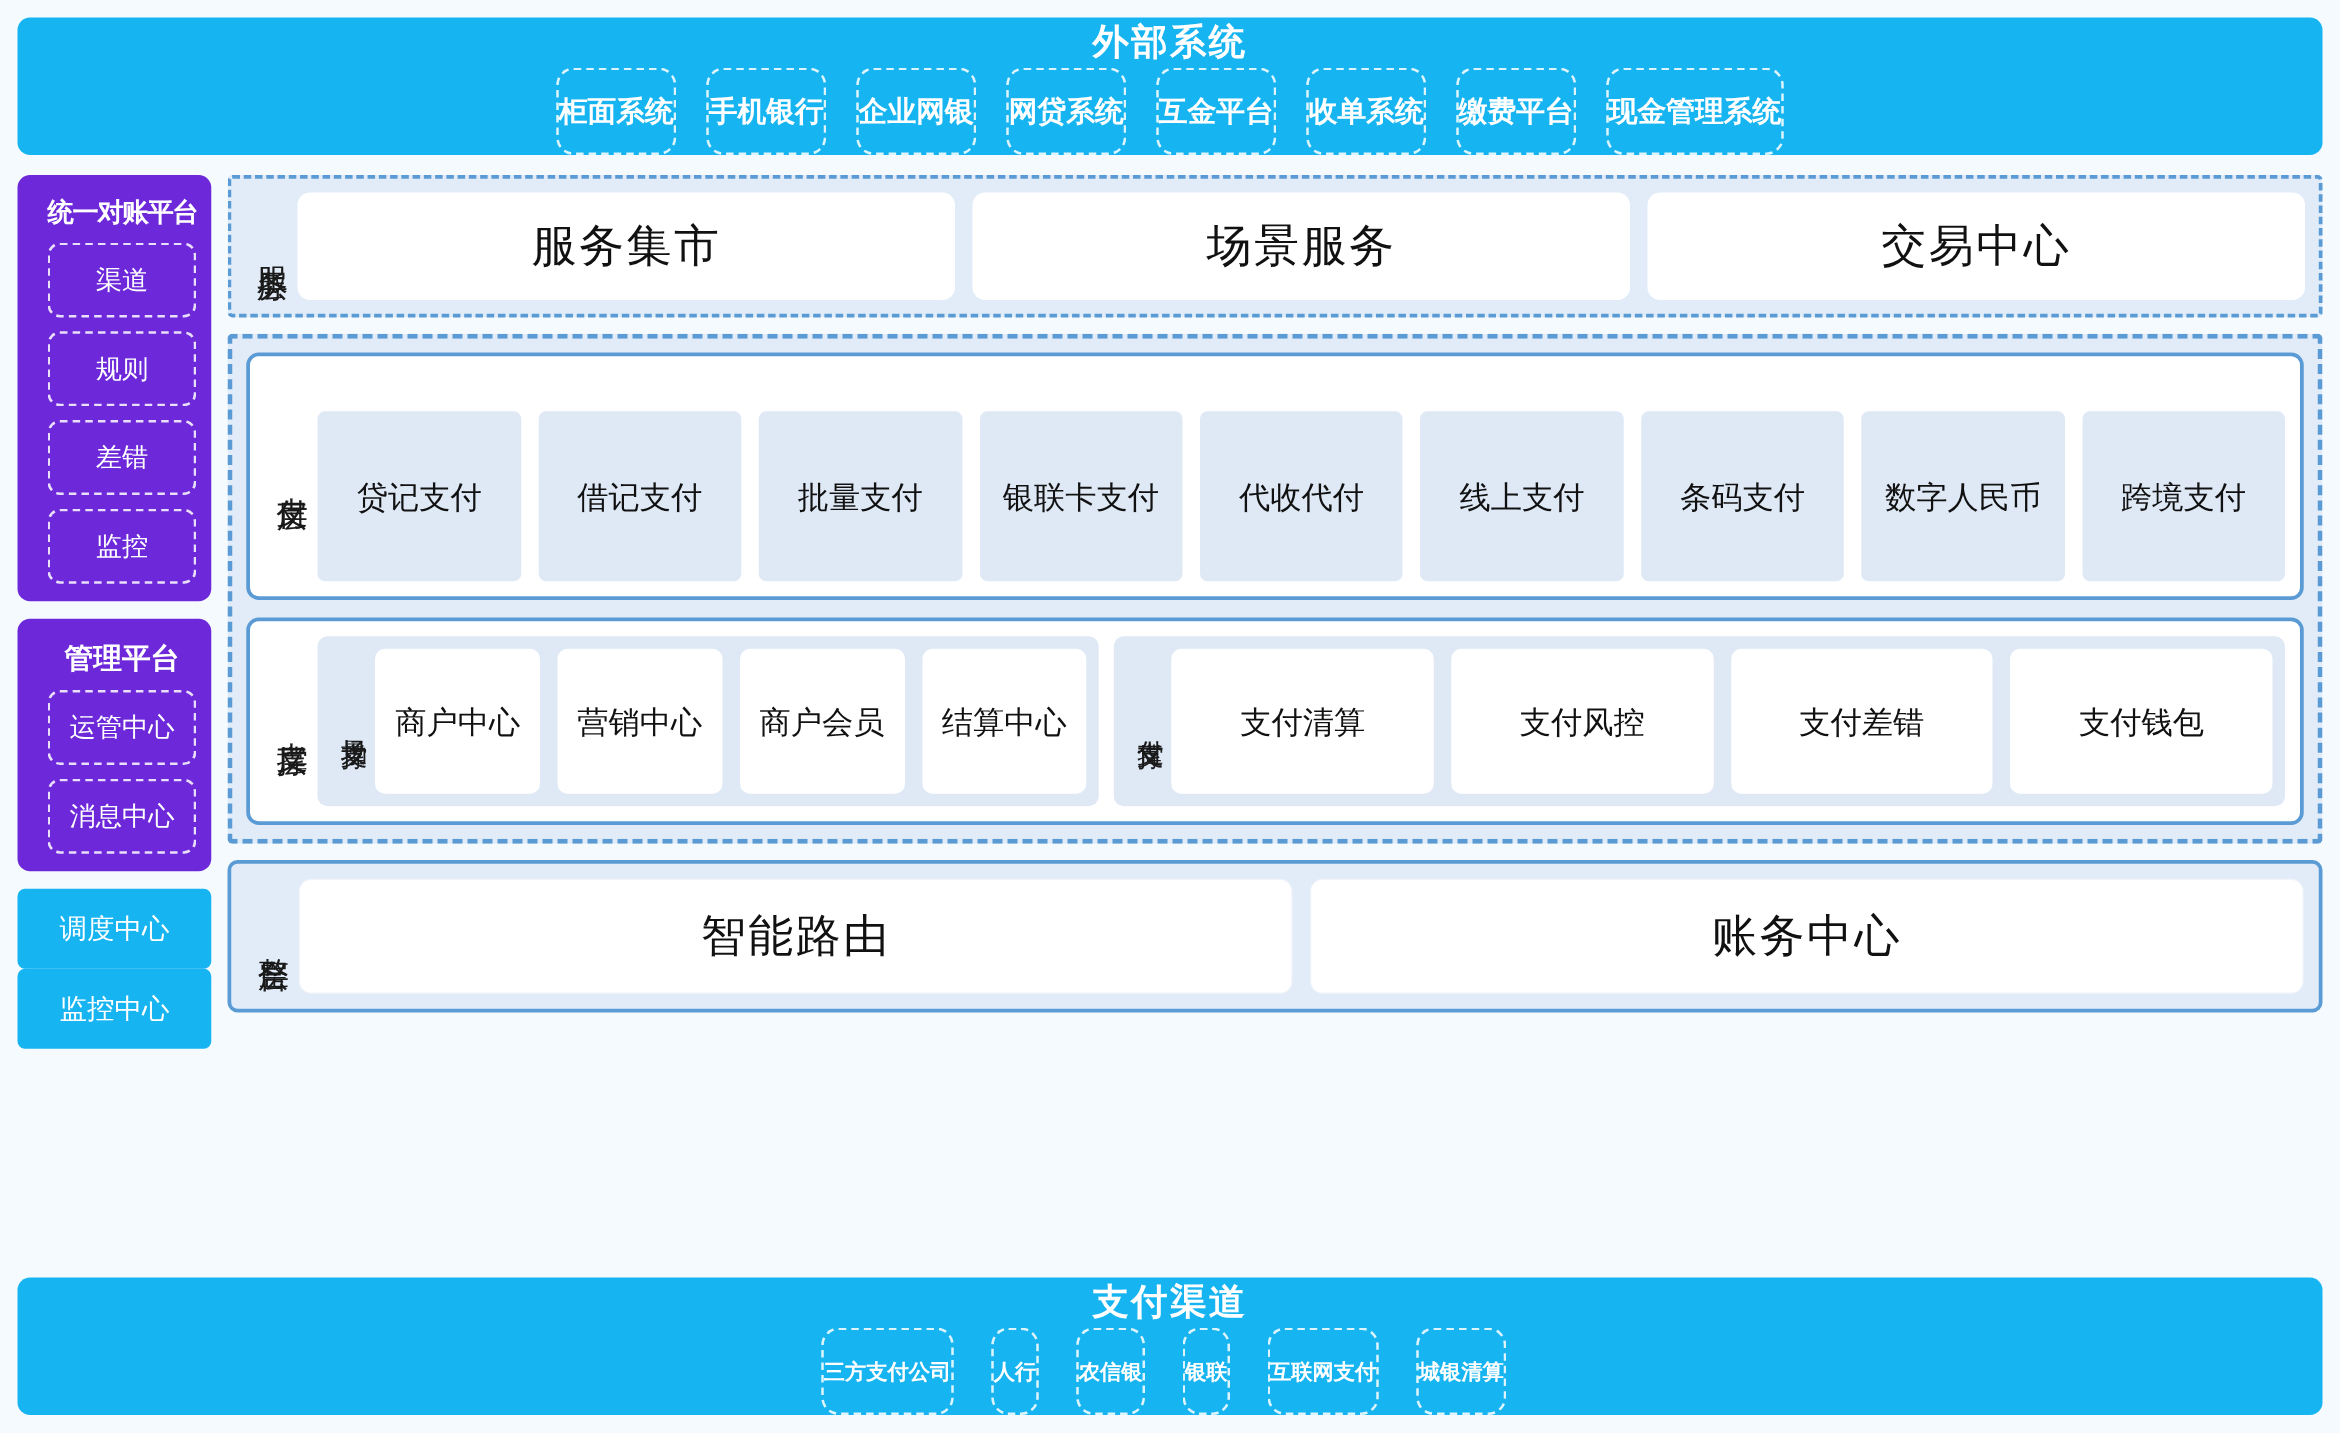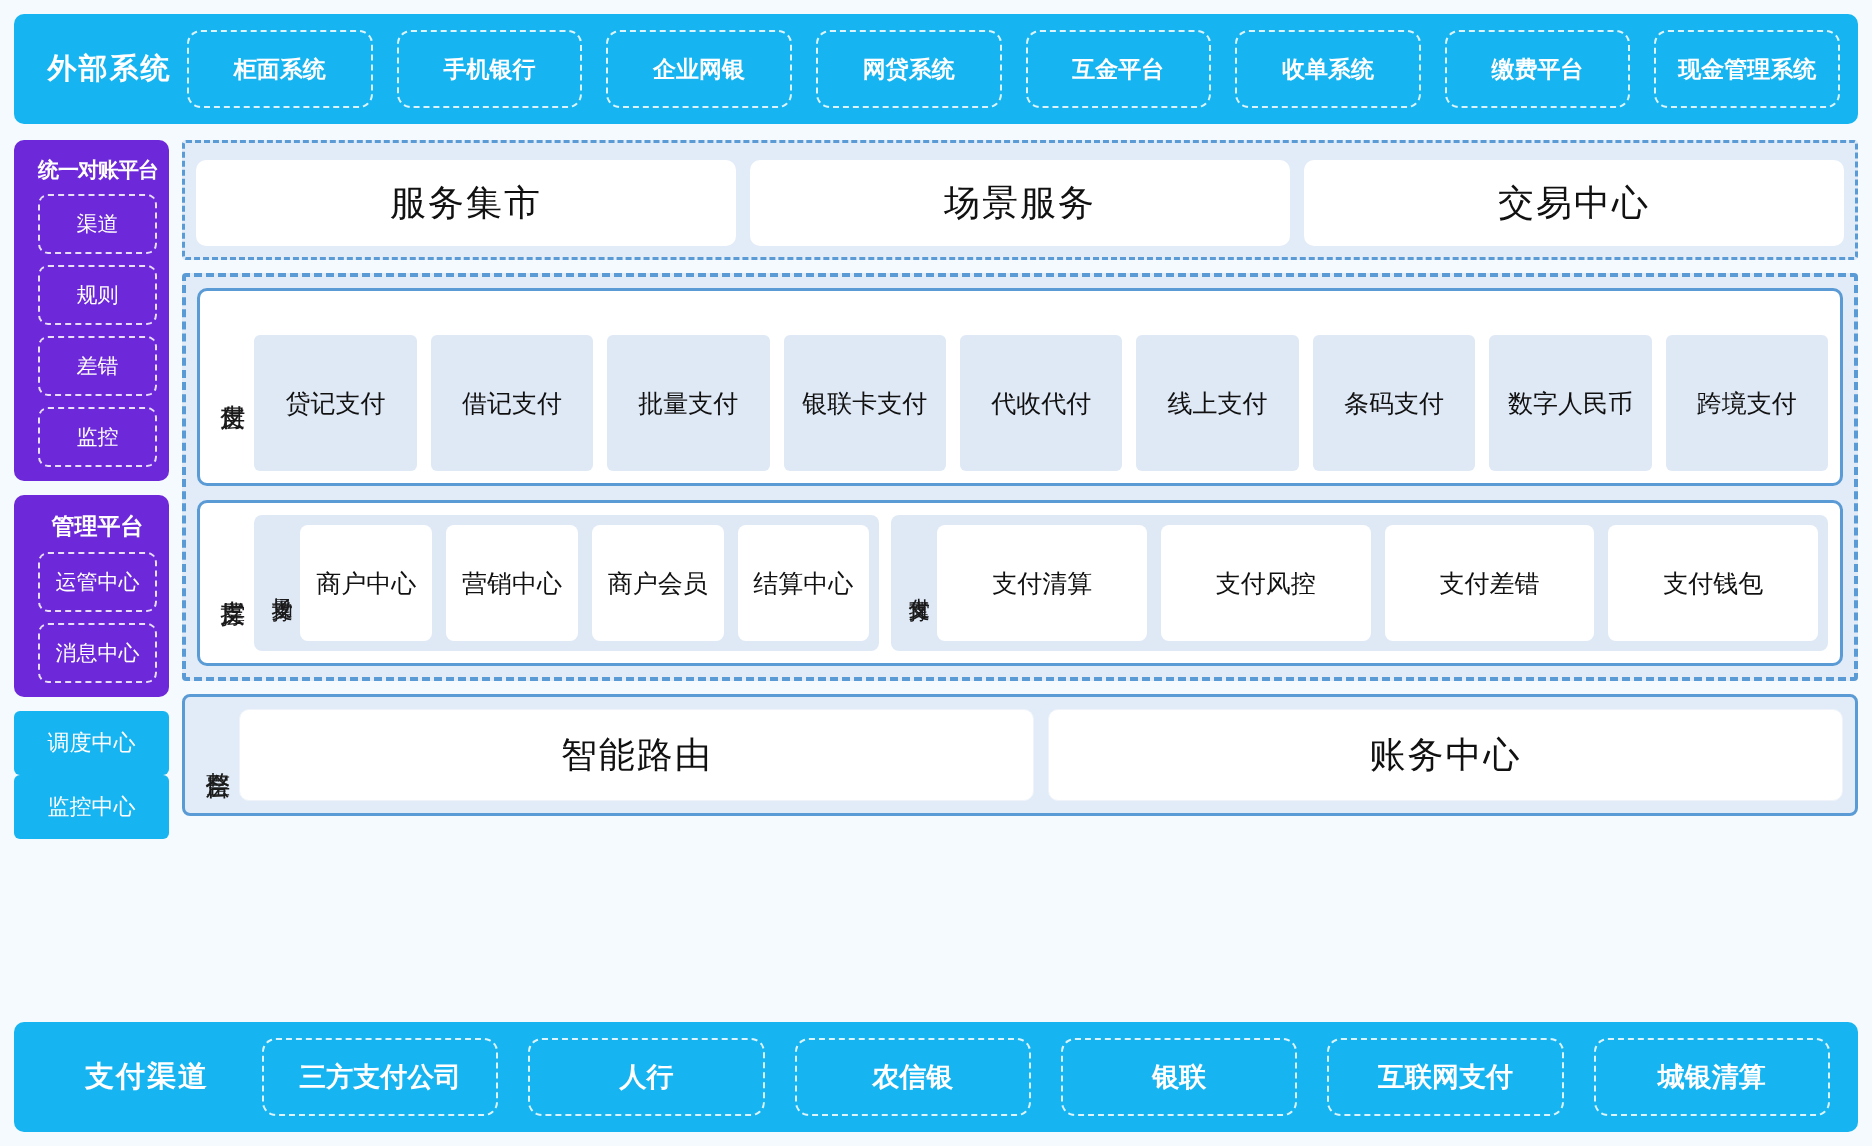--- a/index.html
+++ b/index.html
@@ -21,20 +21,21 @@
   
   .cyan-bar {
     position: absolute;
     left: 14px;
     width: 1844px;
     background: #16b4f0;
     border-radius: 10px;
     display: flex;
     align-items: center;
     padding: 0 18px;
+    flex-direction: column;
   }
   #external-systems-bar { top: 14px; height: 110px; }
   #payment-channels-bar { top: 1022px; height: 110px; }
 
   .bar-title {
     color: #ffffff;
     font-size: 29px;
     font-weight: bold;
     letter-spacing: 2px;
     white-space: nowrap;
@@ -57,21 +58,21 @@
     border-radius: 14px;
     display: flex;
     align-items: center;
     justify-content: center;
     color: #ffffff;
     font-size: 23px;
     font-weight: bold;
     white-space: nowrap;
   }
   #payment-channels-bar .bar-items { gap: 30px; padding-right: 10px; }
-  #payment-channels-bar .chip { font-size: 27px; }
+  #payment-channels-bar .chip { font-size: 17px; }
 
   
   .sidebar {
     position: absolute;
     left: 14px;
     top: 140px;
     width: 155px;
   }
   .side-panel {
     background: #6d28d9;
@@ -118,21 +119,20 @@
 
   
   .layer-dashdot {
     border: 3px dashed #5b9bd5;
     background: #e2ecf8;
     border-radius: 4px;
     padding: 11px;
     display: flex;
     align-items: stretch;
     margin-bottom: 13px;
-    flex-direction: column;
   }
   
   .layer-dashed-group {
     border: 4px dashed #5b9bd5;
     background: #e2ecf8;
     border-radius: 4px;
     padding: 11px;
     margin-bottom: 13px;
   }
   .inner-box {

